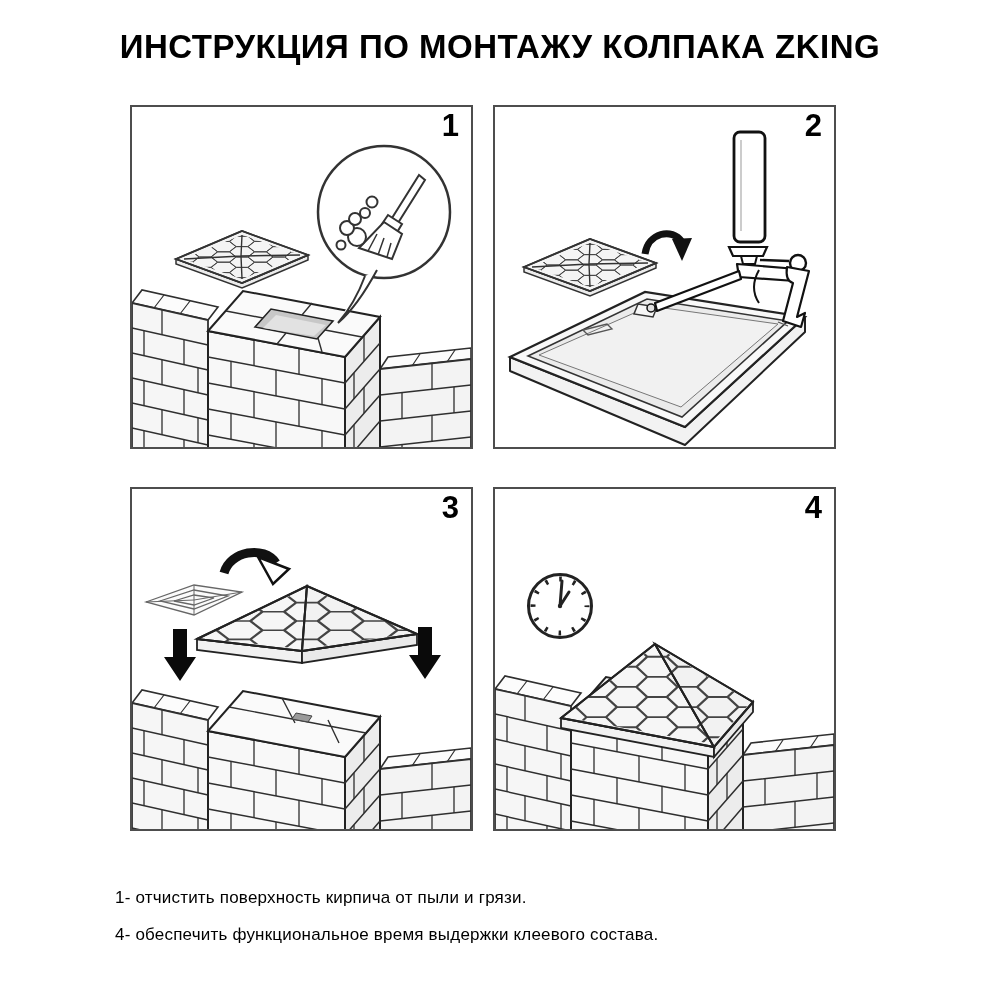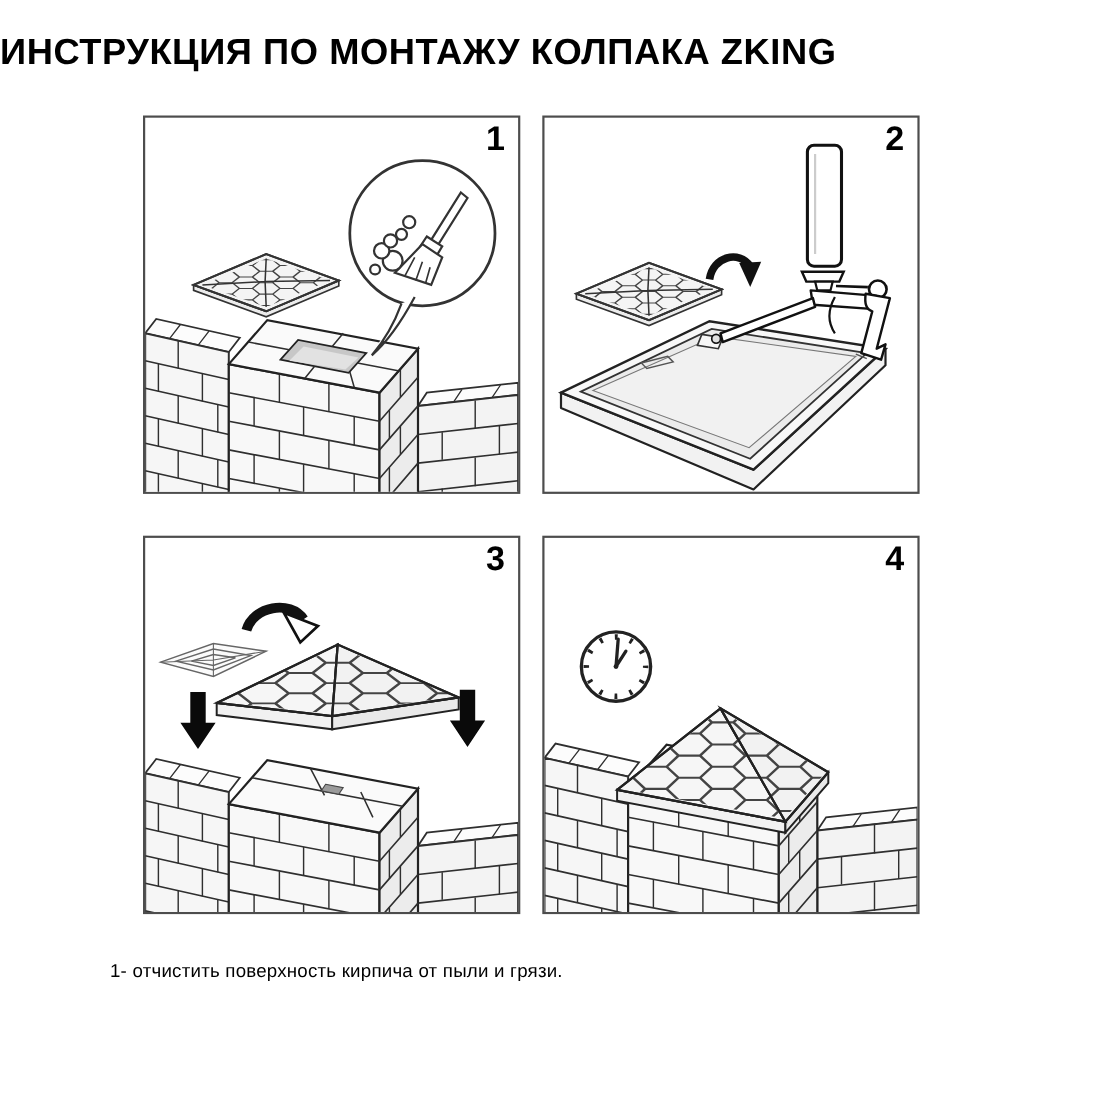--- a/index.html
+++ b/index.html
@@ -1,29 +1,29 @@
 <!DOCTYPE html>
 <html><head>
 <meta charset="utf-8">
 <style>
   html,body{margin:0;padding:0}
   body{width:1000px;height:1000px;background:#fff;position:relative;
        font-family:"Liberation Sans",sans-serif;color:#000;overflow:hidden}
-  .title{position:absolute;left:0;top:28px;width:1000px;text-align:left;
+  .title{position:absolute;left:0;top:28px;width:1000px;text-align:center;
          font-size:33px;font-weight:700;letter-spacing:.5px;white-space:nowrap}
   .panel{position:absolute;width:339px;height:340px;border:2px solid #4d4d4d;background:#fff}
   #p1{left:130px;top:105px}
   #p2{left:493px;top:105px}
   #p3{left:130px;top:487px}
   #p4{left:493px;top:487px}
   .panel svg{position:absolute;left:0;top:0;width:339px;height:340px;display:block}
   .num{position:absolute;top:2px;right:12px;font-size:31px;font-weight:700;line-height:1.1}
   .instructions{position:absolute;left:100px;top:872px;width:890px;
                 font-size:17px;line-height:22px;letter-spacing:.2px}
-  .instructions p{margin:0;white-space:nowrap}
+  .instructions p{margin:15px;white-space:nowrap}
   .defs{position:absolute;width:0;height:0}
 </style>
 </head>
 <body>
 
 <svg class="defs" aria-hidden="true">
   <defs>
     <path id="hexA" fill="none" stroke="#444" stroke-width="1.2" d="
       M-82.5,-26l8,-6.5h14l8,6.5l-8,6.5h-14z M-82.5,-13l8,-6.5h14l8,6.5l-8,6.5h-14z M-82.5,0l8,-6.5h14l8,6.5l-8,6.5h-14z M-82.5,13l8,-6.5h14l8,6.5l-8,6.5h-14z M-82.5,26l8,-6.5h14l8,6.5l-8,6.5h-14z
       M-60,-32.5l8,-6.5h14l8,6.5l-8,6.5h-14z M-60,-19.5l8,-6.5h14l8,6.5l-8,6.5h-14z M-60,-6.5l8,-6.5h14l8,6.5l-8,6.5h-14z M-60,6.5l8,-6.5h14l8,6.5l-8,6.5h-14z M-60,19.5l8,-6.5h14l8,6.5l-8,6.5h-14z M-60,32.5l8,-6.5h14l8,6.5l-8,6.5h-14z
@@ -239,13 +239,14 @@
       <circle cx="65" cy="117" r="22.5" fill="#fff" stroke="none"></circle>
       <path d="M65,117 L67,92 M65,117 L74,103" stroke="#222" stroke-width="3" stroke-linecap="round"></path>
       <circle cx="65" cy="117" r="2.2" fill="#222"></circle>
     </g>
   </svg>
   <div class="num">4</div>
 </div>
 
 <div class="instructions">
   <p>1- отчистить поверхность кирпича от пыли и грязи.</p>
+  <p>4- обеспечить функциональное время выдержки клеевого состава.</p>
 </div>
 
 </body></html>

